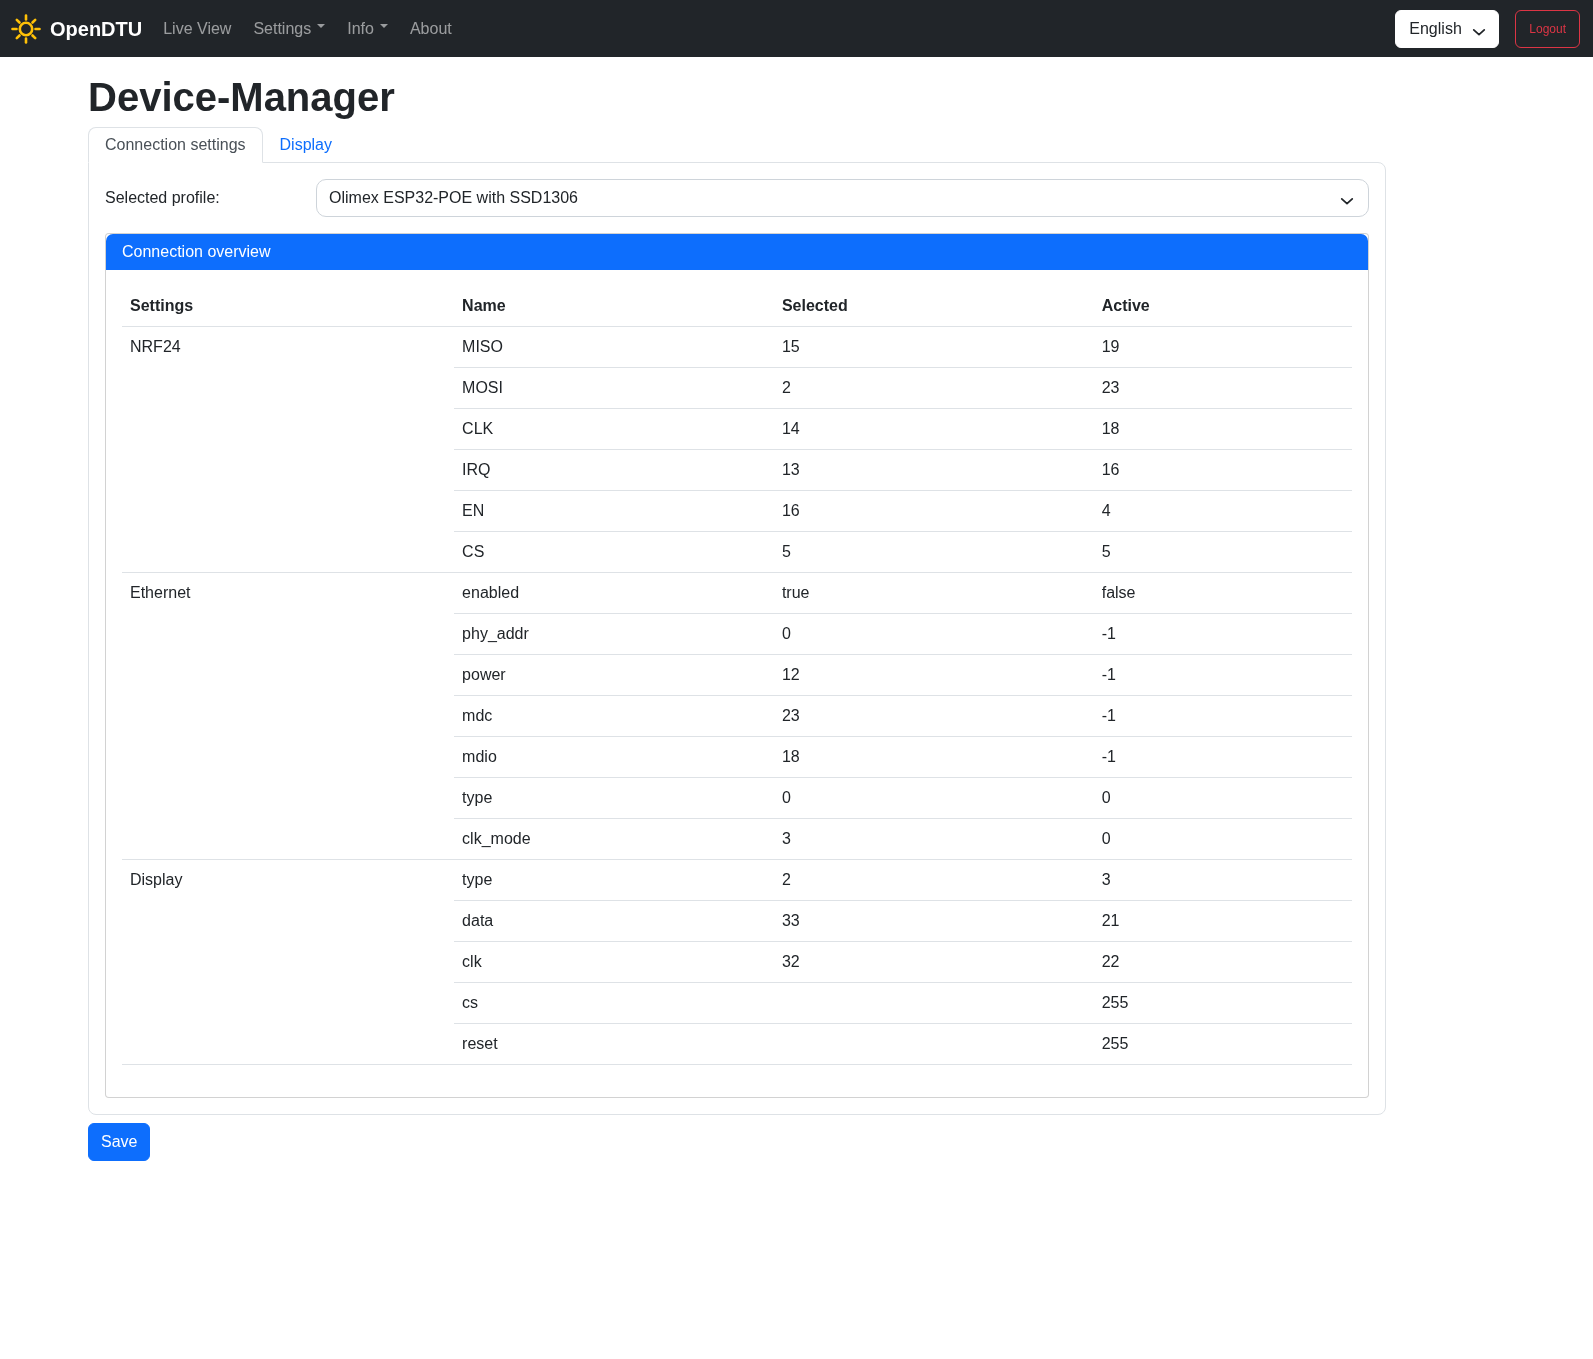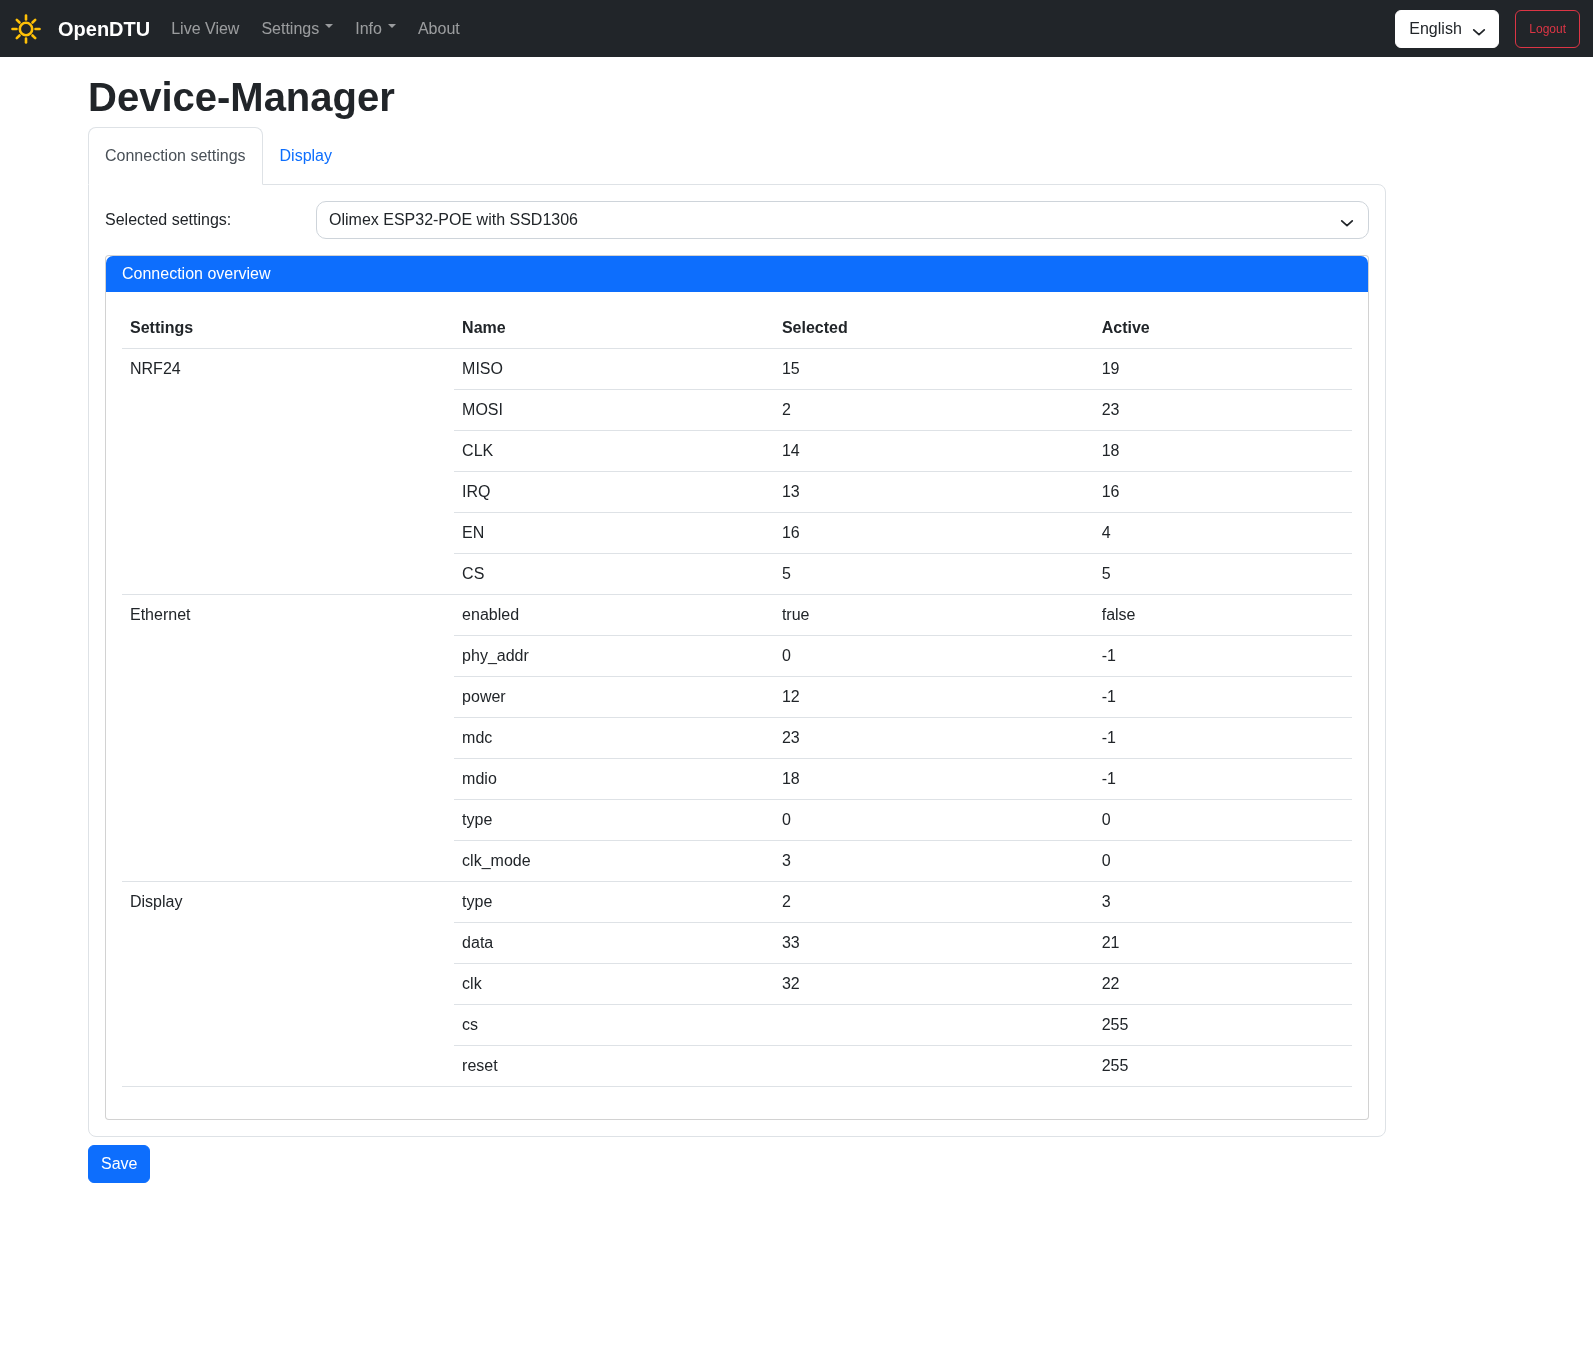--- a/index.html
+++ b/index.html
@@ -16,21 +16,21 @@
   .navbar {
     height: 57px;
     background: var(--navbar_bg, #212529);
     display: flex;
     align-items: center;
     padding: 0 13px 0 10px;
   }
   .brand {
     display: flex;
     align-items: center;
-    gap: 16px;
+    gap: 8px;
     color: #fff;
     font-size: 20px;
     font-weight: 600;
     margin-right: 10px;
     text-decoration: none;
     cursor: pointer;
   }
   .nav-links { display: flex; align-items: center; }
   .nav-link {
     color: rgba(255,255,255,.55);
@@ -76,21 +76,21 @@
   .main { width: 1298px; margin-left: 88px; }
   .page-title {
     font-size: 40px;
     line-height: 48px;
     font-weight: 600;
     margin-top: 16px;
     margin-bottom: 6px;
   }
   .tabs { display: flex; list-style: none; position: relative; z-index: 2; }
   .tab {
-    padding: 16px 16px;
+    padding: 5px 16px;
     border: 1px solid transparent;
     border-radius: 8px 8px 0 0;
     color: var(--primary, #0d6efd);
     cursor: pointer;
     margin-bottom: -1px;
     background: transparent;
   }
   .tab.active {
     color: #495057;
     background: #fff;
@@ -212,21 +212,21 @@
   <h1 class="page-title">Device-Manager</h1>
 
   <ul class="tabs">
     <li class="tab active">Connection settings</li>
     <li class="tab">Display</li>
   </ul>
 
   <div class="tab-content">
 
     <div class="profile-row">
-      <div class="profile-label">Selected settings:</div>
+      <div class="profile-label">Selected profile:</div>
       <div class="profile-select">
         <span>Olimex ESP32-POE with SSD1306</span>
         <span class="chev">
           <svg width="14" height="14" viewBox="0 0 16 16">
               <path d="M2 5.5 L8 11 L14 5.5" stroke="#212529" stroke-width="2" fill="none" stroke-linecap="round" stroke-linejoin="round"></path>
             </svg>
         </span>
       </div>
     </div>
 

